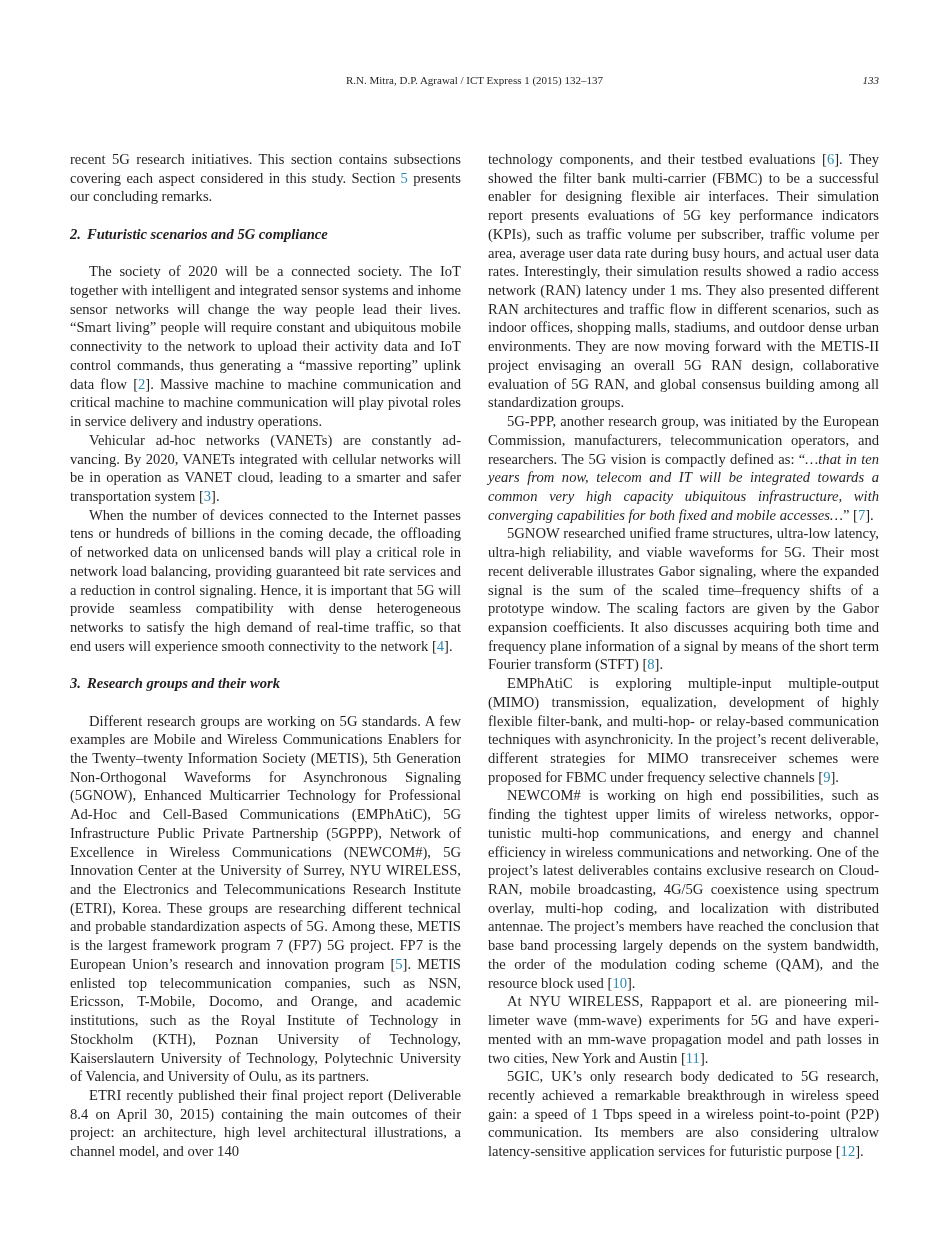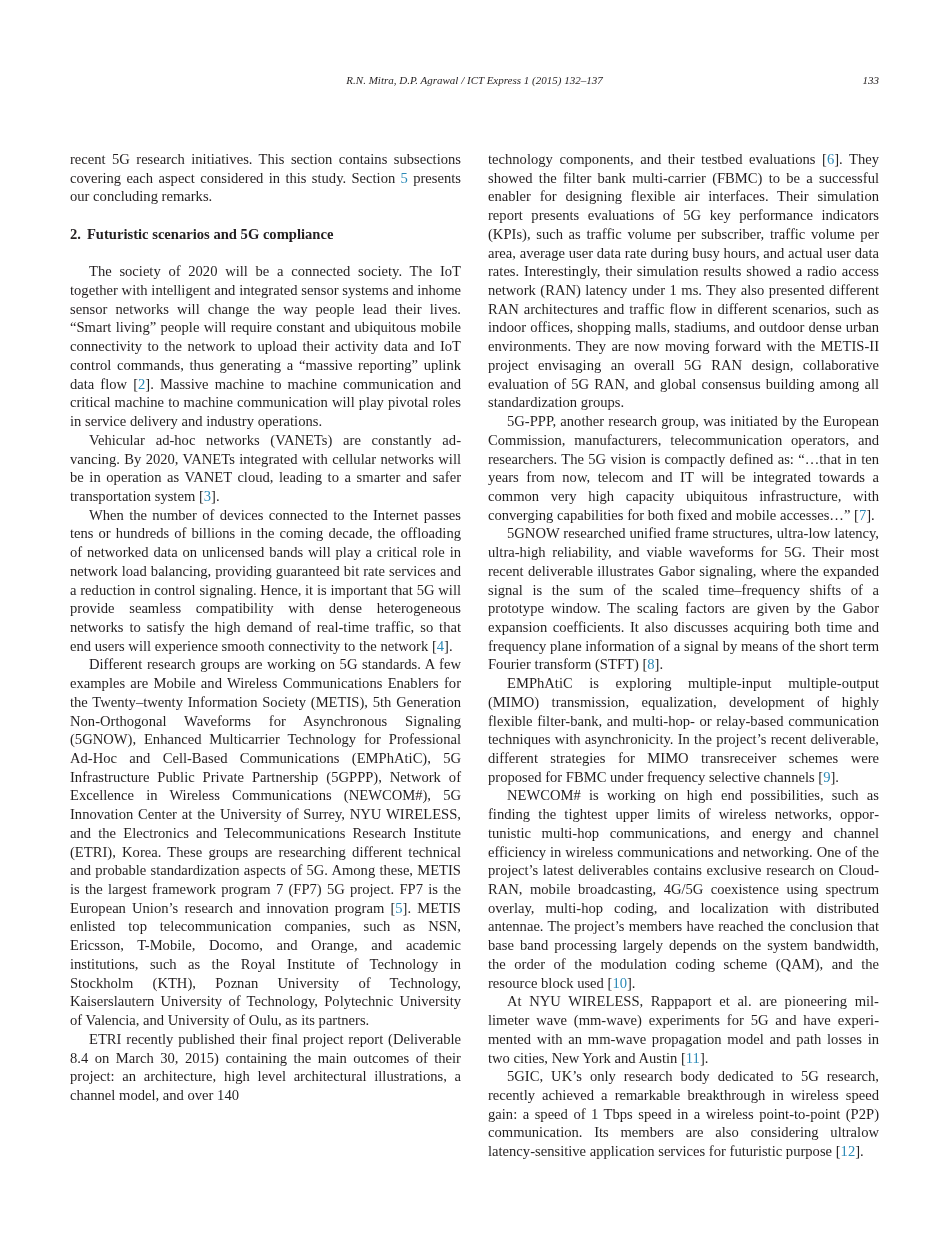--- a/index.html
+++ b/index.html
@@ -6,58 +6,59 @@
     body {
       width: 925px; height: 1234px; position: relative; overflow: hidden;
       font-family: "Liberation Serif", "DejaVu Serif", serif;
       color: #231f20;
     }
     .running-head {
       position: absolute; top: 71px; left: 70px; width: 809px; height: 18px;
       font-size: 11px; line-height: 18px;
     }
     .running-head .citation {
-      position: absolute; left: 0; right: 0; text-align: center; font-style: italic;
+      position: absolute; left: 0; right: 0; text-align: center; 
       padding-left: 0px;
     }
     .running-head .page-number { position: absolute; right: 0; font-style: italic; }
     .column {
       position: absolute; top: 102px; width: 391px;
       font-size: 14.6px; line-height: 18.72px;
       text-align: justify; hyphens: manual;
     }
     .col-left { left: 70px; }
     .col-right { left: 488px; }
     .para { margin: 0; text-indent: 19px; }
     .para.noindent { text-indent: 0; margin-top: 48px; }
     .heading {
       margin: 18.72px 0 18.72px 0; font-weight: bold; font-size: 14.6px;
-      line-height: 18.72px; text-align: left;
+      line-height: 18.72px; text-align: left; font-style: italic;
     }
     .heading .num { margin-right: 6px; }
     .ref { color: #2a89b6; cursor: pointer; }
     .b { font-weight: normal; }
-    .i { }
+    .i { font-style: italic; }
   </style>
 </head>
 <body>
 
 <header class="running-head">
   <span class="citation">R.N. Mitra, D.P. Agrawal / ICT Express 1 (2015) 132–137</span>
   <span class="page-number">133</span>
 </header>
 
 <div class="column col-left">
     <p class="para noindent"><span>recent 5G research initiatives. This section contains subsections covering each aspect considered in this study. Section </span><a class="ref">5</a><span> presents our concluding remarks.</span></p>
     <h2 class="heading"><span class="num">2.</span><span>Futuristic scenarios and 5G compliance</span></h2>
     <p class="para"><span>The society of 2020 will be a connected society. The IoT together with intelligent and integrated sensor systems and in­home sensor networks will change the way people lead their lives. “Smart living” people will require constant and ubiqui­tous mobile connectivity to the network to upload their activ­ity data and IoT control commands, thus generating a “massive reporting” uplink data flow [</span><a class="ref">2</a><span>]. Massive machine to machine communication and critical machine to machine communica­tion will play pivotal roles in service delivery and industry op­erations.</span></p>
     <p class="para"><span>Vehicular ad-hoc networks (VANETs) are constantly ad­vancing. By 2020, VANETs integrated with cellular networks will be in operation as VANET cloud, leading to a smarter and safer transportation system [</span><a class="ref">3</a><span>].</span></p>
     <p class="para"><span>When the number of devices connected to the Internet passes tens or hundreds of billions in the coming decade, the offloading of networked data on unlicensed bands will play a critical role in network load balancing, providing guaranteed bit rate services and a reduction in control signaling. Hence, it is important that 5G will provide seamless compatibility with dense heterogeneous networks to satisfy the high demand of real-time traffic, so that end users will experience smooth connectivity to the network [</span><a class="ref">4</a><span>].</span></p>
+    <h2 class="heading"><span class="num">3.</span><span>Research groups and their work</span></h2>
     <p class="para"><span>Different research groups are working on 5G standards. A few examples are Mobile and Wireless Communications En­ablers for the Twenty–twenty Information Society (METIS), 5th Generation Non-Orthogonal Waveforms for Asynchronous Signaling (5GNOW), Enhanced Multicarrier Technology for Professional Ad-Hoc and Cell-Based Communications (EM­PhAtiC), 5G Infrastructure Public Private Partnership (5G­PPP), Network of Excellence in Wireless Communications (NEWCOM#), 5G Innovation Center at the University of Sur­rey, NYU WIRELESS, and the Electronics and Telecommu­nications Research Institute (ETRI), Korea. These groups are researching different technical and probable standardization as­pects of 5G. Among these, METIS is the largest framework pro­gram 7 (FP7) 5G project. FP7 is the European Union’s research and innovation program [</span><a class="ref">5</a><span>]. METIS enlisted top telecommuni­cation companies, such as NSN, Ericsson, T-Mobile, Docomo, and Orange, and academic institutions, such as the Royal In­stitute of Technology in Stockholm (KTH), Poznan University of Technology, Kaiserslautern University of Technology, Poly­technic University of Valencia, and University of Oulu, as its partners.</span></p>
-    <p class="para"><span class="b">ETRI</span><span> recently published their final project report (Deliverable 8.4 on March 30, 2015) containing the main outcomes of their project: an architecture, high level architectural illustrations, a channel model, and over 140</span></p>
+    <p class="para"><span class="b">ETRI</span><span> recently published their final project report (Deliverable 8.4 on April 30, 2015) containing the main outcomes of their project: an architecture, high level architectural illustrations, a channel model, and over 140</span></p>
   </div>
 <div class="column col-right">
     <p class="para noindent"><span>technology components, and their testbed evaluations [</span><a class="ref">6</a><span>]. They showed the filter bank multi-carrier (FBMC) to be a successful enabler for designing flexible air interfaces. Their simulation report presents evaluations of 5G key performance indicators (KPIs), such as traffic volume per subscriber, traffic volume per area, average user data rate during busy hours, and actual user data rates. Interestingly, their simulation results showed a radio access network (RAN) latency under 1 ms. They also presented different RAN architectures and traffic flow in different scenarios, such as indoor offices, shopping malls, stadiums, and outdoor dense urban environments. They are now moving forward with the </span><span class="b">METIS-II</span><span> project envisaging an overall 5G RAN design, collaborative evaluation of 5G RAN, and global consensus building among all standardization groups.</span></p>
     <p class="para"><span class="b">5G-PPP</span><span>, another research group, was initiated by the Eu­ropean Commission, manufacturers, telecommunication opera­tors, and researchers. The 5G vision is compactly defined as: “</span><span class="i">…that in ten years from now, telecom and IT will be inte­grated towards a common very high capacity ubiquitous infras­tructure, with converging capabilities for both fixed and mobile accesses…</span><span>” [</span><a class="ref">7</a><span>].</span></p>
     <p class="para"><span class="b">5GNOW</span><span> researched unified frame structures, ultra-low latency, ultra-high reliability, and viable waveforms for 5G. Their most recent deliverable illustrates Gabor signaling, where the expanded signal is the sum of the scaled time–frequency shifts of a prototype window. The scaling factors are given by the Gabor expansion coefficients. It also discusses acquiring both time and frequency plane information of a signal by means of the short term Fourier transform (STFT) [</span><a class="ref">8</a><span>].</span></p>
     <p class="para"><span class="b">EMPhAtiC</span><span> is exploring multiple-input multiple-output (MIMO) transmission, equalization, development of highly flexible filter-bank, and multi-hop- or relay-based communica­tion techniques with asynchronicity. In the project’s recent de­liverable, different strategies for MIMO transreceiver schemes were proposed for FBMC under frequency selective chan­nels [</span><a class="ref">9</a><span>].</span></p>
     <p class="para"><span class="b">NEWCOM#</span><span> is working on high end possibilities, such as finding the tightest upper limits of wireless networks, oppor­tunistic multi-hop communications, and energy and channel efficiency in wireless communications and networking. One of the project’s latest deliverables contains exclusive research on Cloud-RAN, mobile broadcasting, 4G/5G coexistence us­ing spectrum overlay, multi-hop coding, and localization with distributed antennae. The project’s members have reached the conclusion that base band processing largely depends on the system bandwidth, the order of the modulation coding scheme (QAM), and the resource block used [</span><a class="ref">10</a><span>].</span></p>
     <p class="para"><span>At </span><span class="b">NYU WIRELESS</span><span>, Rappaport et al. are pioneering mil­limeter wave (mm-wave) experiments for 5G and have experi­mented with an mm-wave propagation model and path losses in two cities, New York and Austin [</span><a class="ref">11</a><span>].</span></p>
     <p class="para"><span class="b">5GIC</span><span>, UK’s only research body dedicated to 5G research, recently achieved a remarkable breakthrough in wireless speed gain: a speed of 1 Tbps speed in a wireless point-to-point (P2P) communication. Its members are also considering ultra­low latency-sensitive application services for futuristic pur­pose [</span><a class="ref">12</a><span>].</span></p>
   </div>

